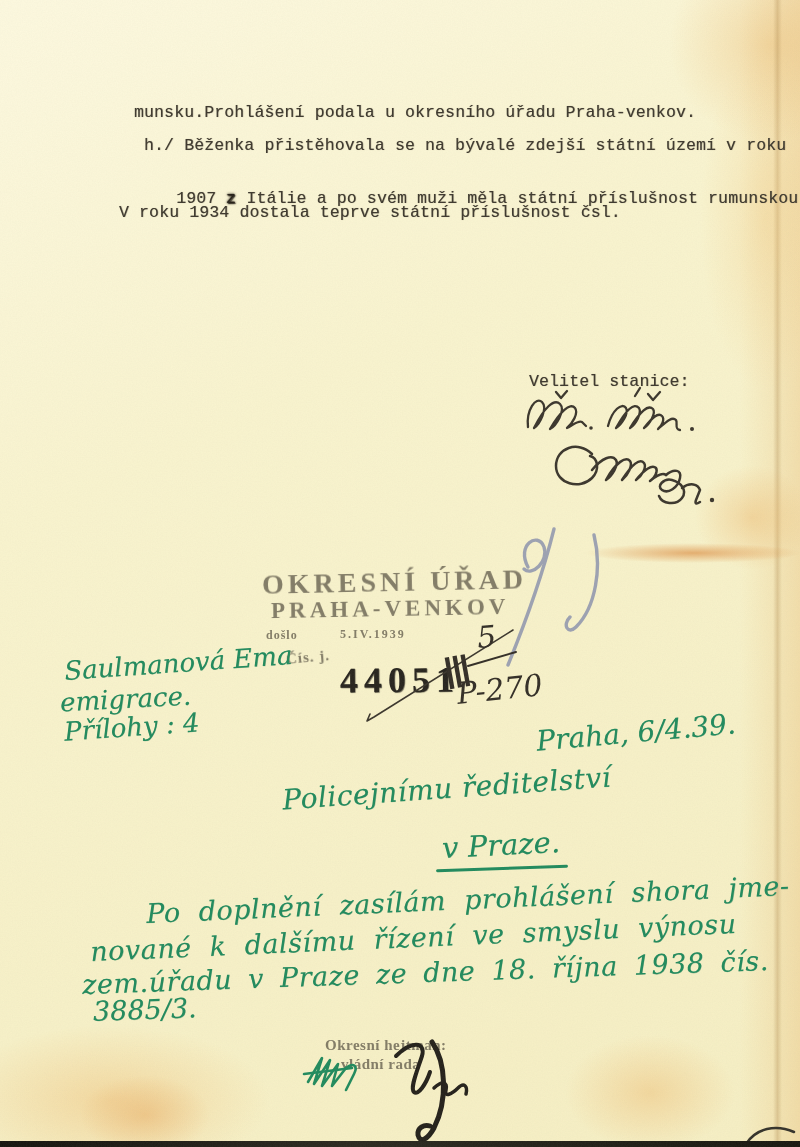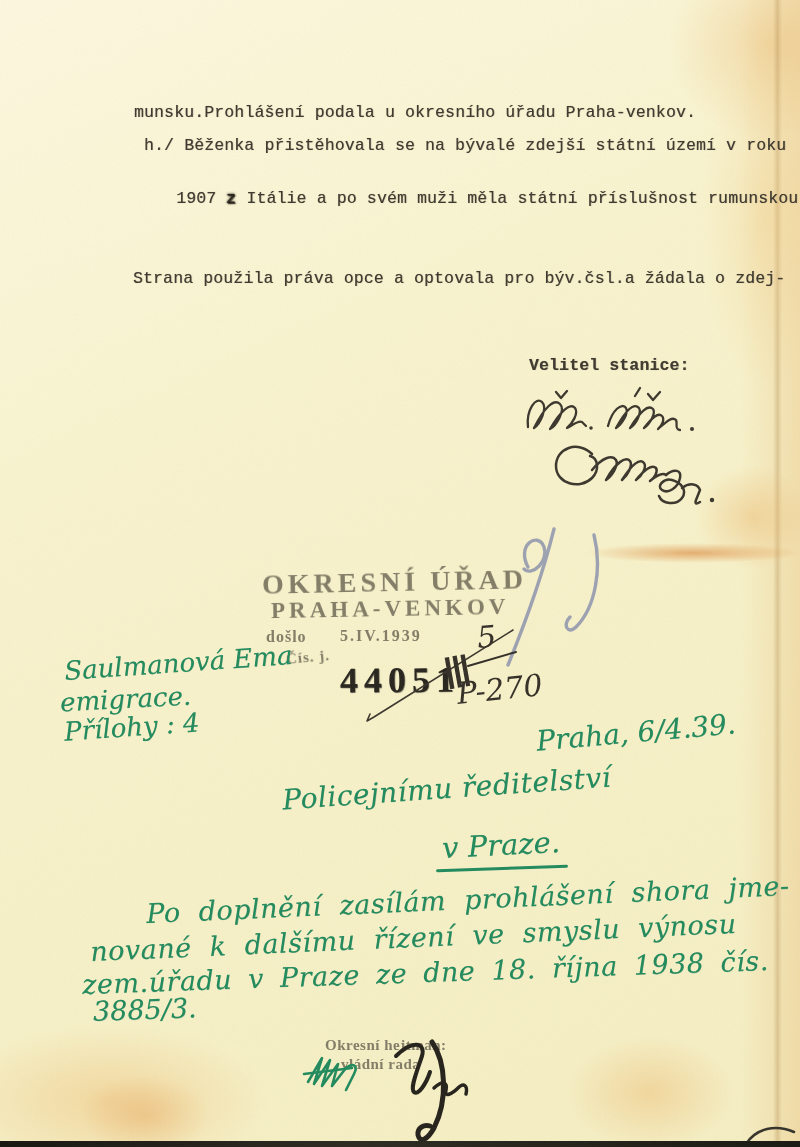--- a/index.html
+++ b/index.html
@@ -18,21 +18,21 @@
   }
   .blotch{color:#241f17;text-shadow:0 0 3px #241f17,.7px .7px 1.2px #241f17,-.7px .3px 1.2px #241f17;}
   
   .stamp{
     position:absolute;z-index:2;white-space:pre;
     font-family:"Liberation Serif","DejaVu Serif",serif;font-weight:bold;
     color:rgba(104,97,80,.82);filter:blur(.4px);
   }
   .stamp-big{font-size:28px;letter-spacing:4px;transform:rotate(-1.2deg);}
   .stamp-mid{font-size:23px;letter-spacing:4px;transform:rotate(-1deg);}
-  .stamp-small{font-size:16px;letter-spacing:1px;}
+  .stamp-small{font-size:12px;letter-spacing:1px;}
   .stamp-num{
     font-size:36px;letter-spacing:6px;color:#26231d;filter:none;
     text-shadow:.6px .6px .8px rgba(30,27,20,.6);transform:rotate(-.5deg);
   }
   
   .hand{
     position:absolute;z-index:4;white-space:pre;
     font-family:"DejaVu Serif","Liberation Serif",serif;font-style:italic;
   }
   .green{color:#1f8a5d;text-shadow:.3px .3px .5px rgba(25,110,75,.35);}
@@ -56,23 +56,23 @@
   <div class="stain" style="left:565px;top:1035px;width:170px;height:115px;background:radial-gradient(closest-side,rgba(235,170,85,.35),rgba(235,170,85,0));"></div>
   <div class="stain" style="left:-50px;top:1025px;width:320px;height:150px;background:radial-gradient(closest-side,rgba(238,180,100,.4),rgba(238,180,100,0));"></div>
   <div class="stain" style="left:80px;top:1075px;width:130px;height:80px;background:radial-gradient(closest-side,rgba(228,155,75,.35),rgba(228,155,75,0));"></div>
   <div class="stain" style="left:700px;top:50px;width:130px;height:340px;background:radial-gradient(closest-side,rgba(240,190,110,.28),rgba(240,190,110,0));"></div>
 
   <div class="typed" style="left:134px;top:103px;">munsku.Prohlášení podala u okresního úřadu Praha-venkov.</div>
   <div class="typed" style="left:100px;top:136px;margin-left:44px;">h./ Běženka přistěhovala se na bývalé zdejší státní území v roku</div>
   <div class="typed" style="left:136px;top:169px;">
     <span>1907 </span><span class="blotch">z</span><span> Itálie a po svém muži měla státní příslušnost rumunskou.</span>
   </div>
-  <div class="typed" style="left:133px;top:269px;">Strana použila práva opce a optovala pro býv.čsl.a žádala o zdej-</div>
+  <div class="typed" style="left:119px;top:203px;">V roku 1934 dostala teprve státní příslušnost čsl.</div>
 
-  <div class="typed" style="left:529px;top:356px;font-weight:bold;">Velitel stanice:</div>
+  <div class="typed" style="left:529px;top:372px;">Velitel stanice:</div>
 
   <svg class="mark" style="left:520px;top:382px;" width="195" height="60" viewBox="0 0 195 60">
     <g stroke="#3a352c" stroke-width="2.3">
       <path d="M8,45 C6,28 16,14 22,20 C28,26 20,42 14,46 C24,26 34,16 40,22 C46,28 36,44 30,47 C40,30 50,20 55,26 C59,31 52,42 47,46 C52,44 58,38 62,40 l4,4"></path>
       <path d="M36,10 l5,6 l6,-7"></path>
       <path d="M88,44 C92,28 102,20 106,26 C109,31 102,42 96,46 C106,28 114,20 119,26 C122,31 116,42 110,46 C120,30 128,22 133,27 C136,31 130,42 124,46 C132,36 138,30 142,34 C145,37 142,44 138,47 C146,40 152,34 156,38 C158,41 154,47 160,48"></path>
       <path d="M128,12 l5,6 l7,-8"></path>
       <path d="M115,14 l5,-8"></path>
     </g>
     <circle cx="71" cy="46" r="1.8" fill="#3a352c"></circle>

